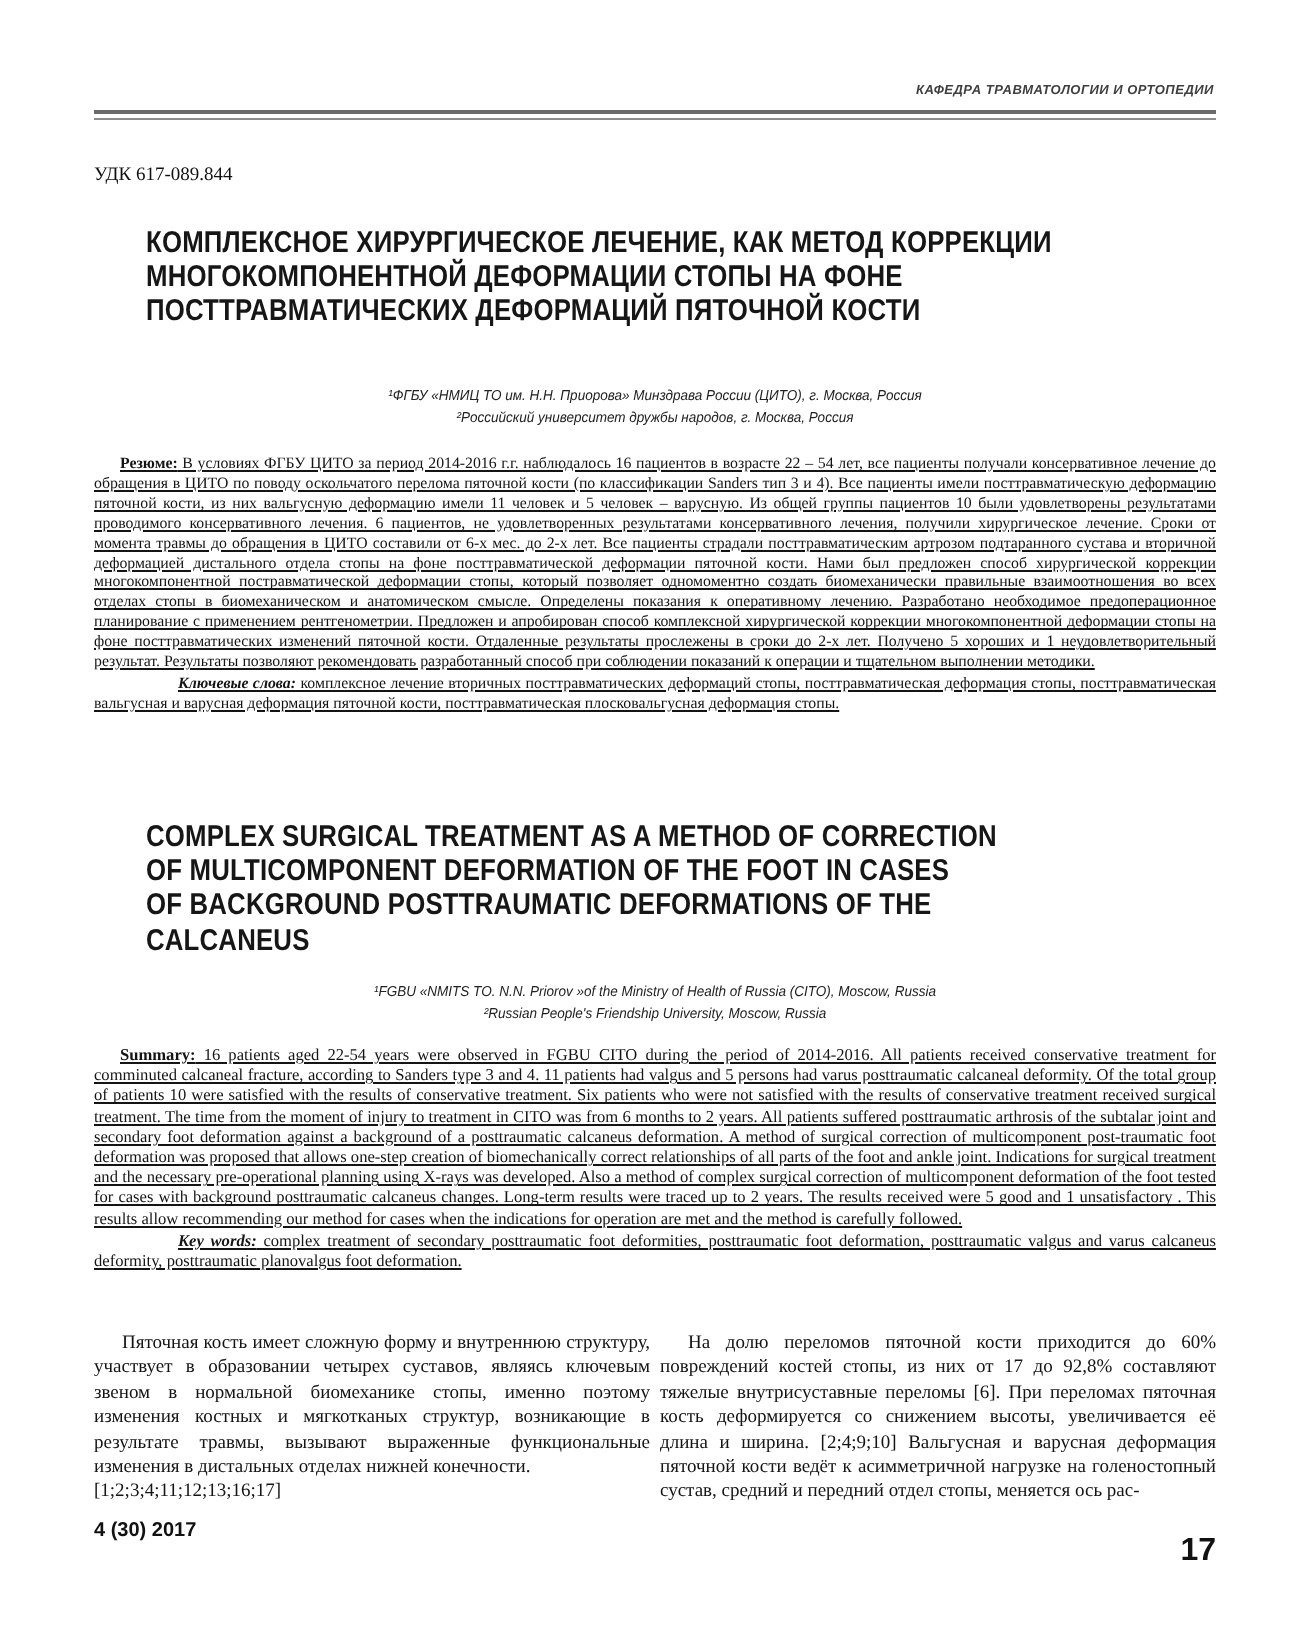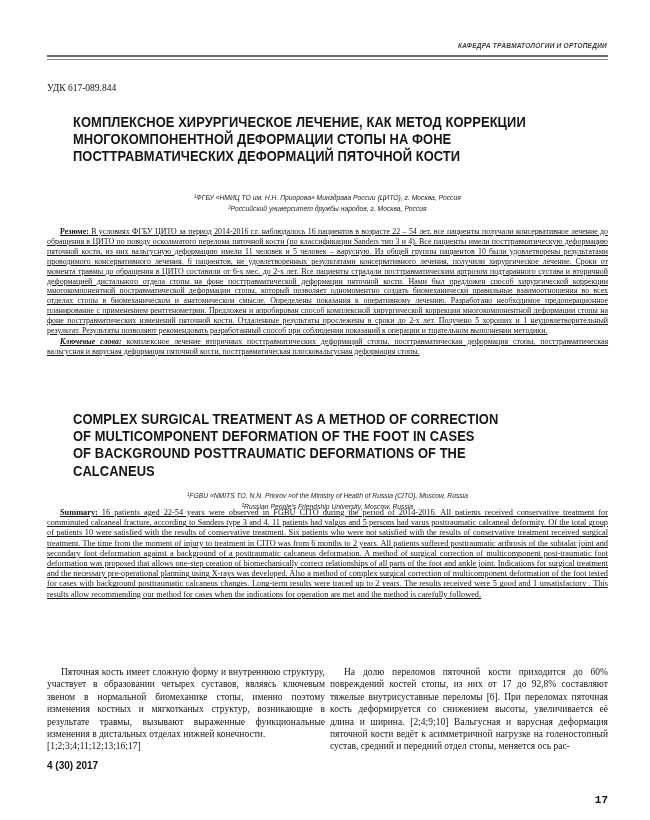--- a/index.html
+++ b/index.html
@@ -56,47 +56,47 @@
     transform:scaleX(.94);transform-origin:center top;
   }
   .affils-ru{top:193px;}
   .affils-en{top:491px;}
   
   .abstract-block{
     position:absolute;left:47px;right:42px;
     text-align:justify;color:#141414;text-decoration:underline;
   }
   .abstract-ru{top:227px;font-size:7.9px;line-height:9.9px;}
-  .abstract-en{top:508px;font-size:8.3px;line-height:10.2px;}
+  .abstract-en{top:523px;font-size:8.3px;line-height:10.2px;}
   .abstract-block p{margin:0;text-indent:13px;}
   .abstract-block p + p{margin-top:1px;}
   .lbl-bold{font-weight:bold;}
-  .lbl-bolditalic{font-weight:bold;font-style:italic;}
+  .lbl-bolditalic{font-weight:bold;font-style:italic;margin-left:29px;}
   
   .columns{
     position:absolute;top:666px;left:47px;right:42px;
     display:flex;gap:5px;
   }
   .col{
     flex:1 1 0;
     font-size:9.5px;line-height:12.4px;
     text-align:justify;color:#141414;
     white-space:pre-line;
   }
   .col .indent{display:inline-block;width:14px;}
   
   .footer-issue{
     position:absolute;left:47px;top:760px;
     font-family:"Liberation Sans", sans-serif;
     font-weight:bold;font-size:10px;color:#111;
   }
   .footer-page{
-    position:absolute;right:42px;top:794px;
-    font-family:Liberation Mono, monospace;
-    font-weight:bold;font-size:11px;color:#111;
+    position:absolute;right:42px;top:767px;
+    font-family:Liberation Sans, sans-serif;
+    font-weight:bold;font-size:16px;color:#111;
   }
 </style>
 </head>
 <body>
 
 <div class="page">
 
   <div class="running-head">КАФЕДРА ТРАВМАТОЛОГИИ И ОРТОПЕДИИ</div>
   <div class="header-rule"></div>
 
@@ -122,20 +122,21 @@
 OF BACKGROUND POSTTRAUMATIC DEFORMATIONS OF THE CALCANEUS</h1>
 
 
   <div class="affils affils-en">
     <div>¹FGBU «NMITS TO. N.N. Priorov »of the Ministry of Health of Russia (CITO), Moscow, Russia</div>
     <div>²Russian People's Friendship University, Moscow, Russia</div>
   </div>
 
   <div class="abstract-block abstract-en">
     <p><span class="lbl-bold">Summary:</span><span> 16 patients aged 22-54 years were observed in FGBU CITO during the period of 2014-2016. All patients received conservative treatment for comminuted calcaneal fracture, according to Sanders type 3 and 4. 11 patients had valgus and 5 persons had varus posttraumatic calcaneal deformity. Of the total group of patients 10 were satisfied with the results of conservative treatment. Six patients who were not satisfied with the results of conservative treatment received surgical treatment. The time from the moment of injury to treatment in CITO was from 6 months to 2 years. All patients suffered posttraumatic arthrosis of the subtalar joint and secondary foot deformation against a background of a posttraumatic calcaneus deformation. A method of surgical correction of multicomponent post-traumatic foot deformation was proposed that allows one-step creation of biomechanically correct relationships of all parts of the foot and ankle joint. Indications for surgical treatment and the necessary pre-operational planning using X-rays was developed. Also a method of complex surgical correction of multicomponent deformation of the foot tested for cases with background posttraumatic calcaneus changes. Long-term results were traced up to 2 years. The results received were 5 good and 1 unsatisfactory . This results allow recommending our method for cases when the indications for operation are met and the method is carefully followed.</span></p>
+    <p><span class="lbl-bolditalic">Key words:</span><span> complex treatment of secondary posttraumatic foot deformities, posttraumatic foot deformation, posttraumatic valgus and varus calcaneus deformity, posttraumatic planovalgus foot deformation.</span></p>
   </div>
 
   <div class="columns">
     <div class="col"><span class="indent"></span><span>Пяточная кость имеет сложную форму и внутреннюю структуру, участвует в образовании четырех суставов, являясь ключевым звеном в нормальной биомеханике стопы, именно поэтому изменения костных и мягкотканых структур, возникающие в результате травмы, вызывают выраженные функциональные изменения в дистальных отделах нижней конечности.
 [1;2;3;4;11;12;13;16;17]</span></div>
     <div class="col"><span class="indent"></span><span>На долю переломов пяточной кости приходится до 60% повреждений костей стопы, из них от 17 до 92,8% составляют тяжелые внутрисуставные переломы [6]. При переломах пяточная кость деформируется со снижением высоты, увеличивается её длина и ширина. [2;4;9;10] Вальгусная и варусная деформация пяточной кости ведёт к асимметричной нагрузке на голеностопный сустав, средний и передний отдел стопы, меняется ось рас-</span></div>
   </div>
 
   <div class="footer-issue">4 (30) 2017</div>
   <div class="footer-page">17</div>

